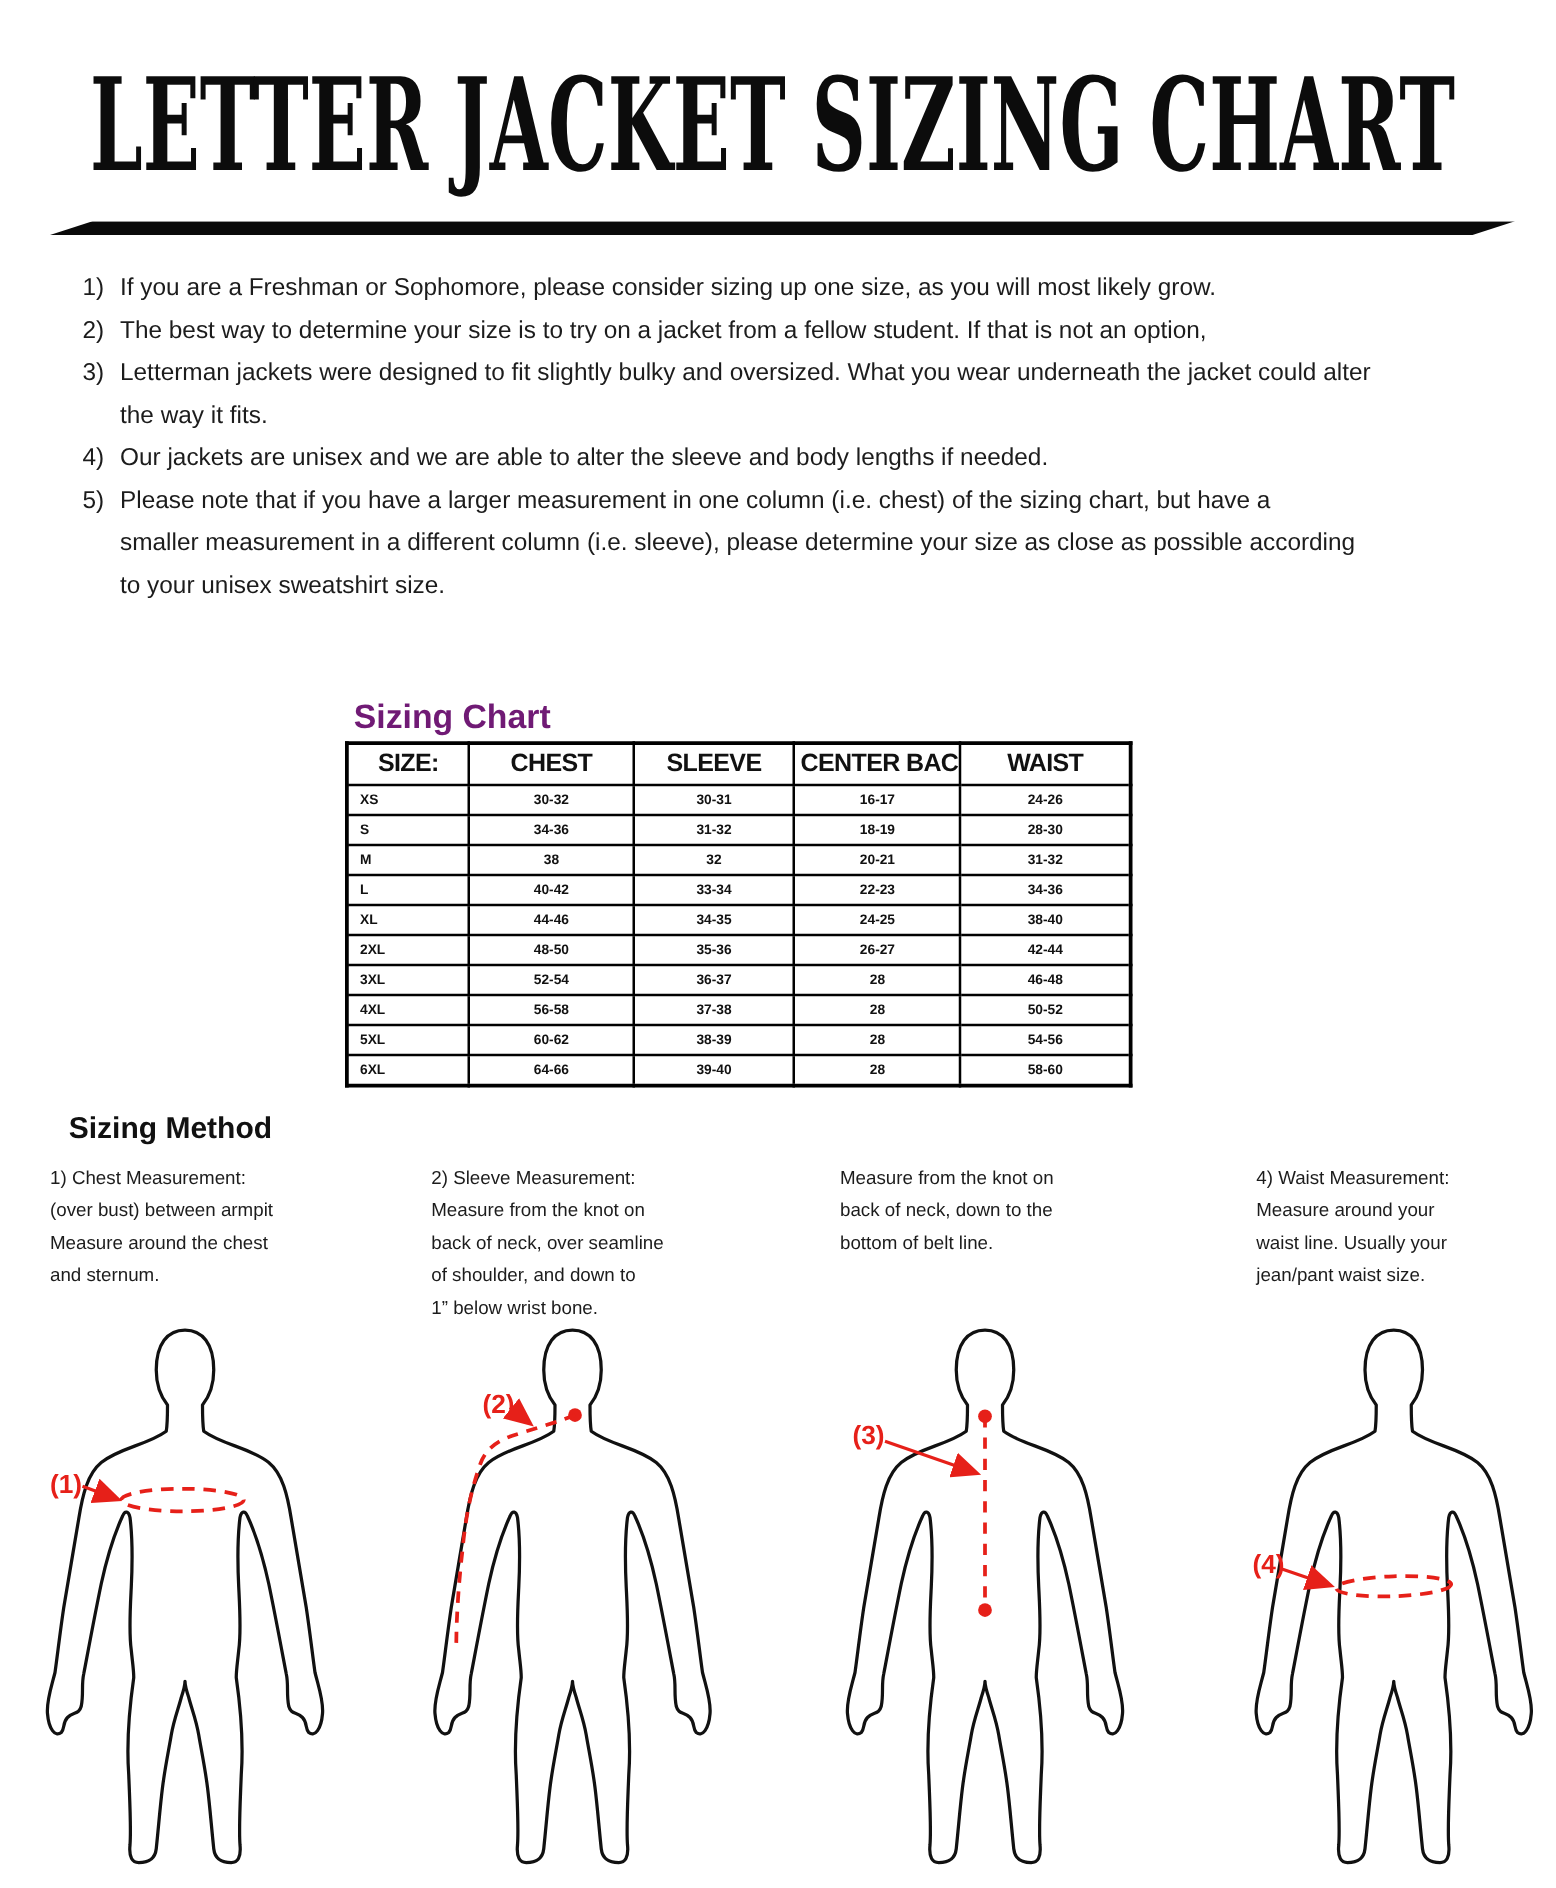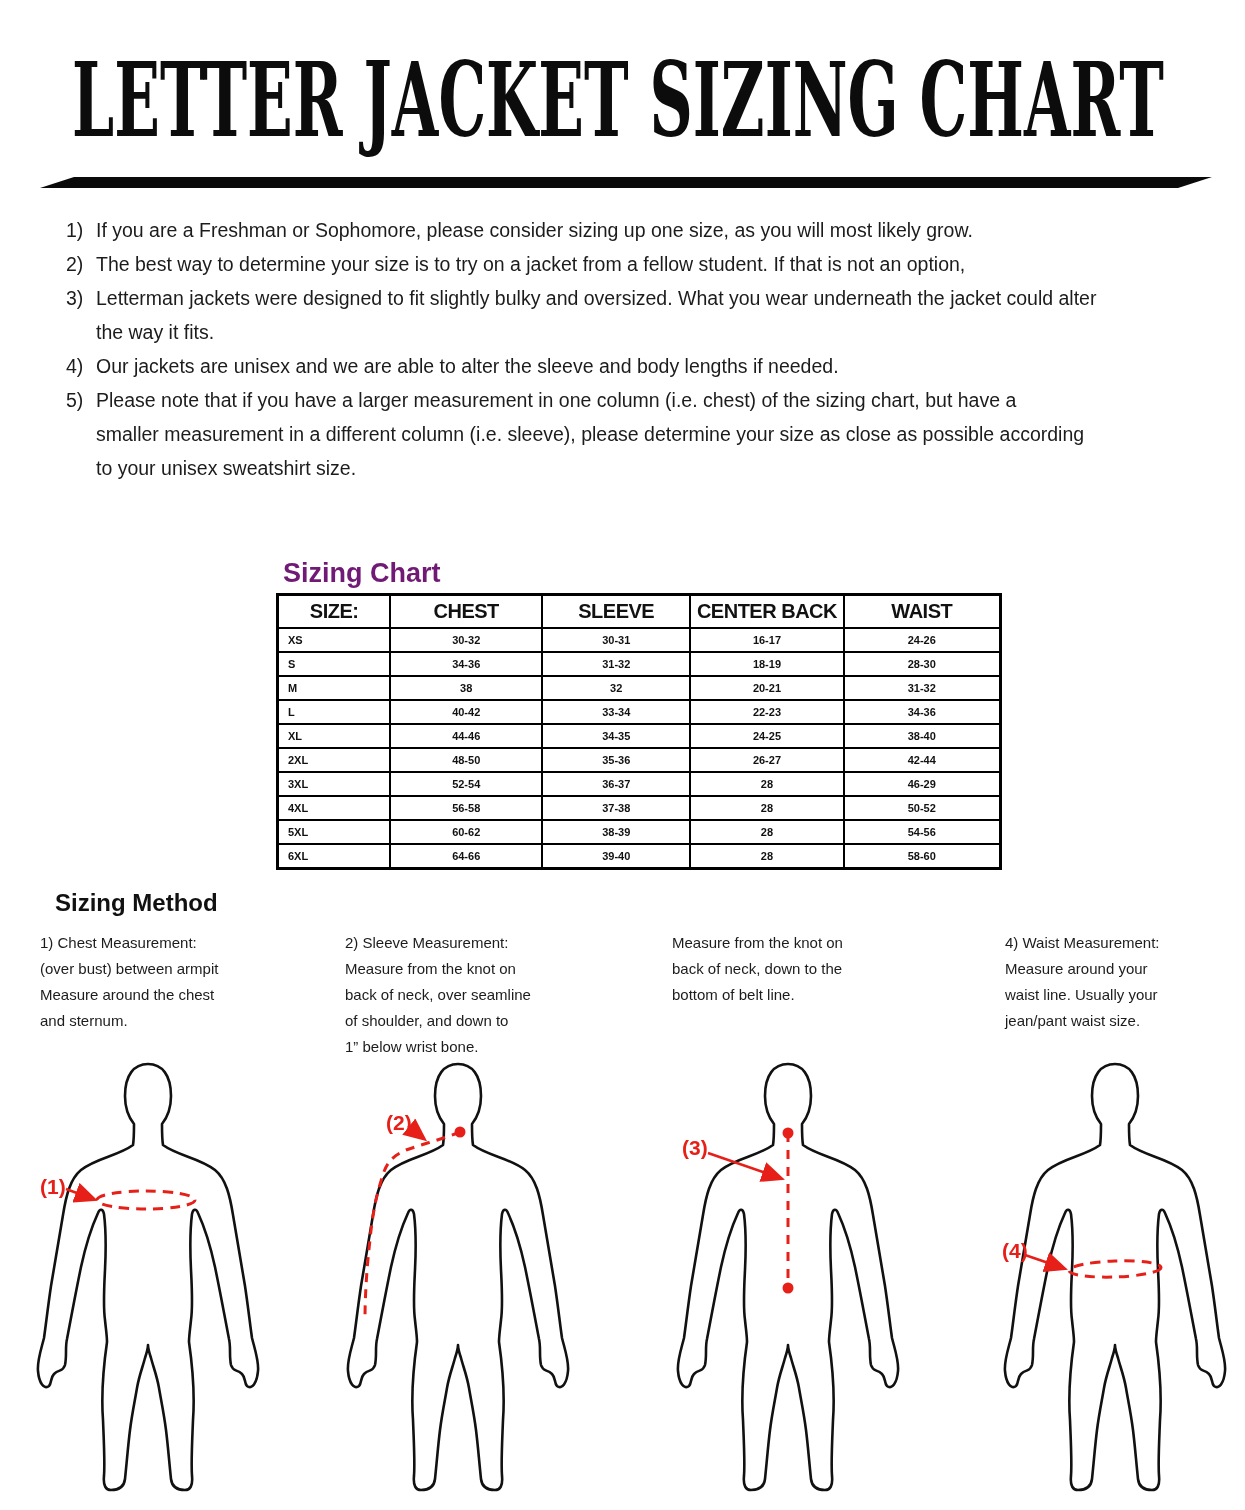--- a/index.html
+++ b/index.html
@@ -29,21 +29,21 @@
   .note-item{display:flex;align-items:flex-start;}
   .note-num{flex:0 0 30px;font-size:19.5px;line-height:34px;}
   .note-body{flex:1;}
   .note-line{font-size:19.5px;line-height:34px;white-space:nowrap;}
   
   .chart-heading{
     position:absolute;left:283px;top:558px;margin:0;
     font-size:27px;font-weight:bold;color:#701a75;
   }
   .size-table{
-    position:absolute;left:276px;top:593px;width:726px;
+    position:absolute;left:276px;top:593px;width:630px;
     border-collapse:collapse;table-layout:fixed;
     border:3px solid #000;
   }
   .size-table th,.size-table td{
     border:2px solid #000;
     text-align:center;vertical-align:middle;
     color:#111;
     padding:0 4px;
     overflow:hidden;white-space:nowrap;
   }
@@ -237,21 +237,21 @@
           <td>48-50</td>
           <td>35-36</td>
           <td>26-27</td>
           <td>42-44</td>
         </tr>
         <tr>
           <td class="size-cell">3XL</td>
           <td>52-54</td>
           <td>36-37</td>
           <td>28</td>
-          <td>46-29</td>
+          <td>46-48</td>
         </tr>
         <tr>
           <td class="size-cell">4XL</td>
           <td>56-58</td>
           <td>37-38</td>
           <td>28</td>
           <td>50-52</td>
         </tr>
         <tr>
           <td class="size-cell">5XL</td>

